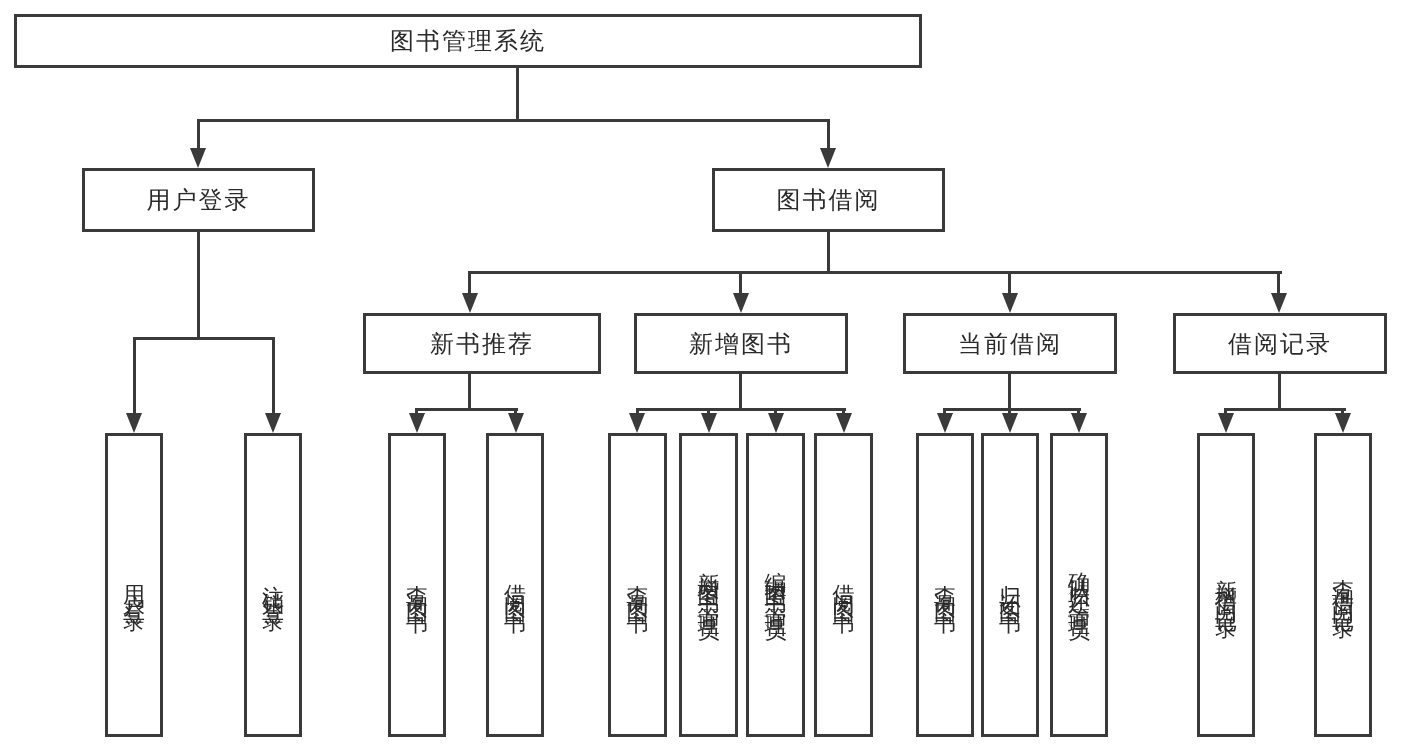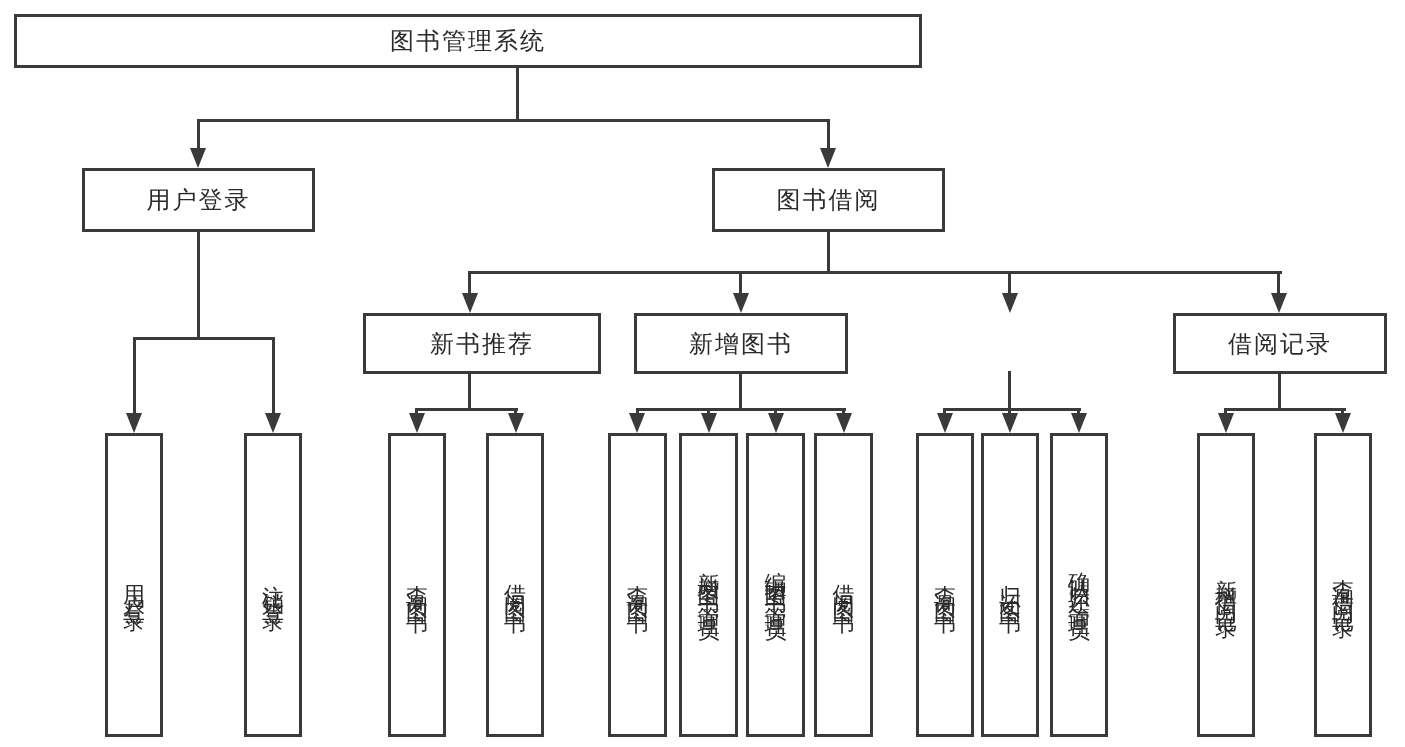--- a/index.html
+++ b/index.html
@@ -80,20 +80,23 @@
   <div class="arr" style="left:1002px;top:293px;"></div>
   <div class="line" style="left:1277px;top:271px;width:3px;height:25px;"></div>
   <div class="arr" style="left:1271px;top:293px;"></div>
 
   <div class="box" style="left:363px;top:313px;width:238px;height:61px;">
     <span class="hlabel">新书推荐</span>
   </div>
   <div class="box" style="left:634px;top:313px;width:214px;height:61px;">
     <span class="hlabel">新增图书</span>
   </div>
+  <div class="box" style="left:903px;top:313px;width:214px;height:61px;">
+    <span class="hlabel">当前借阅</span>
+  </div>
   <div class="box" style="left:1173px;top:313px;width:214px;height:61px;">
     <span class="hlabel">借阅记录</span>
   </div>
 
   <div class="line" style="left:468px;top:371px;width:3px;height:37px;"></div>
   <div class="line" style="left:415px;top:408px;width:103px;height:3px;"></div>
   <div class="line" style="left:415px;top:408px;width:3px;height:10px;"></div>
   <div class="arr" style="left:409px;top:413px;"></div>
   <div class="line" style="left:514px;top:408px;width:3px;height:10px;"></div>
   <div class="arr" style="left:508px;top:413px;"></div>

